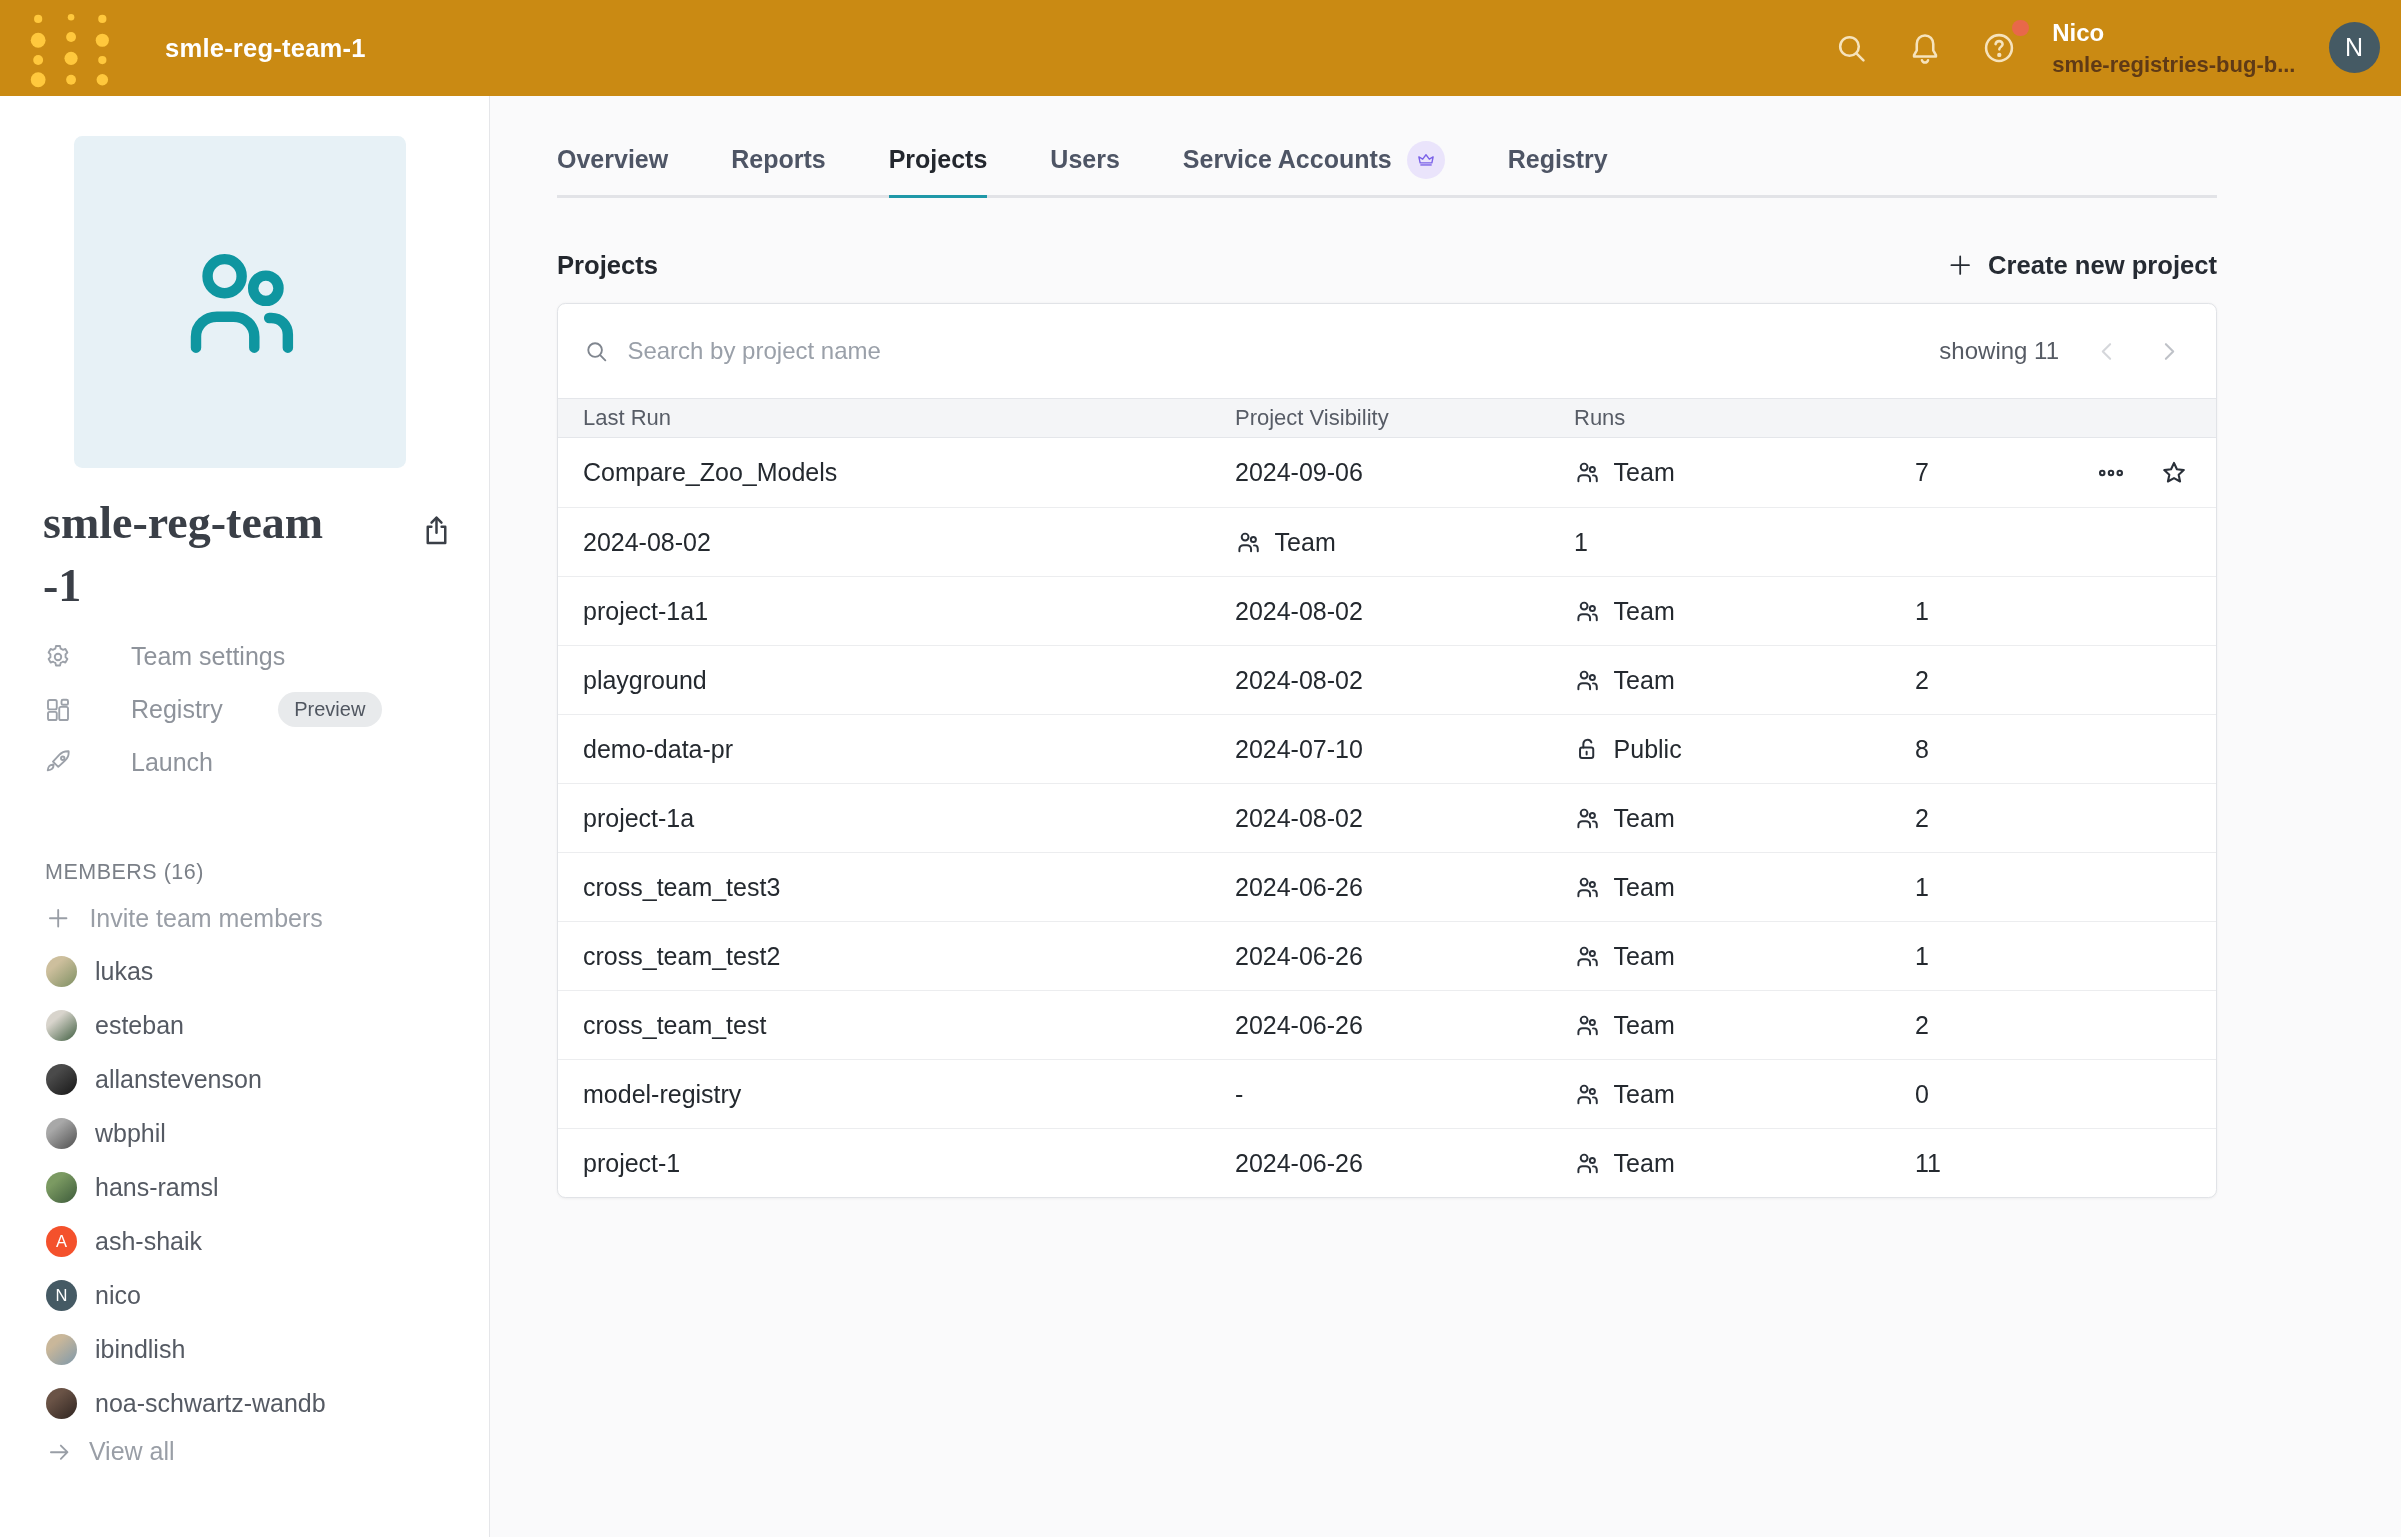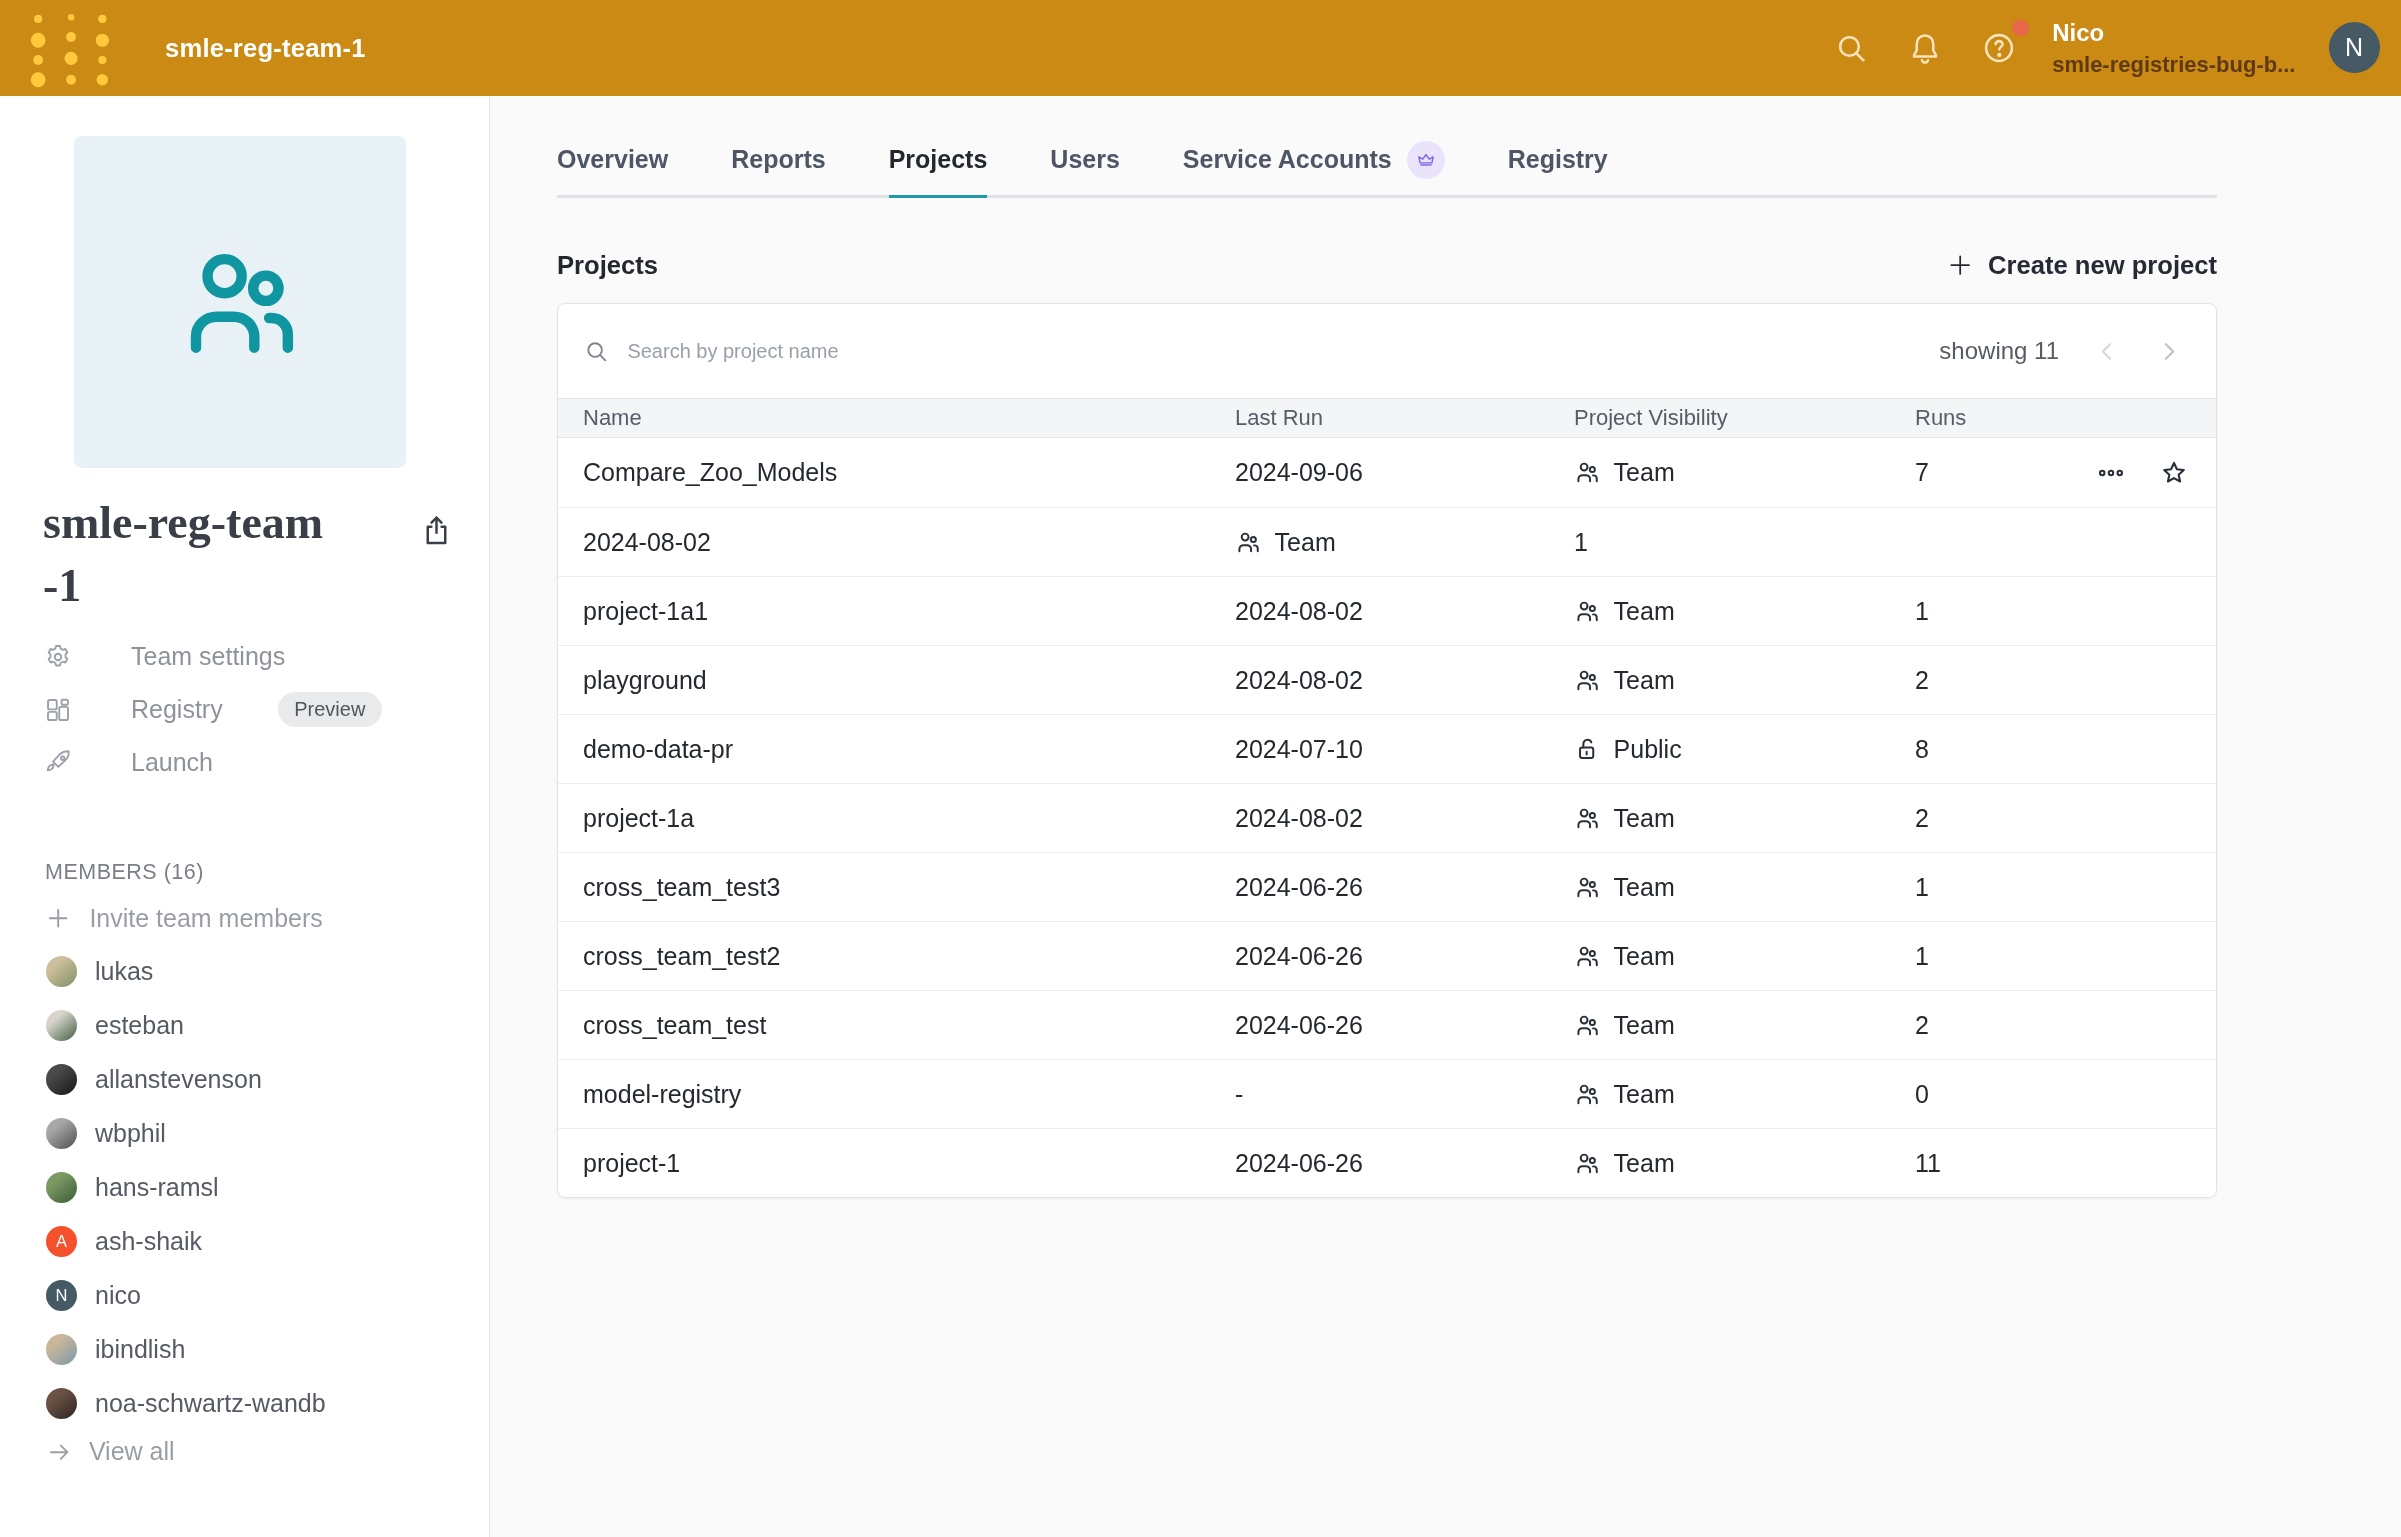--- a/index.html
+++ b/index.html
@@ -107,21 +107,21 @@
 
   .card{
     width:1660px;margin-top:23px;background:#FFFFFF;
     border:0.8px solid #E1E3E7;border-radius:8.3px;
     box-shadow:0 0.8px 2.5px rgba(0,0,0,.05);overflow:hidden;
   }
   .search-row{height:94px;display:flex;align-items:center;padding:0 25px;}
   .search-row .sicon{color:#80868F;margin-right:18px;}
   .search-row .sicon svg{width:26.4px;height:26.4px;}
   .search-input{
-    flex:1;border:none;outline:none;font-family:inherit;font-size:20px;color:var(--ink);background:transparent;
+    flex:1;border:none;outline:none;font-family:inherit;font-size:24px;color:var(--ink);background:transparent;
   }
   .search-input::placeholder{color:#9AA0A9;}
   .showing{font-size:24px;color:#565B64;margin-right:36px;}
   .pager{display:flex;align-items:center;gap:36px;margin-right:10px;}
   .pager .chev{cursor:pointer;}
   .pager .chev svg{width:25px;height:25px;}
   .chev.prev{color:#D5D7DB;}
   .chev.next{color:#BFC2C8;}
 
   .thead{
@@ -393,21 +393,20 @@
         </span>
         <span class="chev next">
           <svg viewBox="0 0 24 24" fill="none" stroke="currentColor" stroke-width="2" stroke-linecap="round" stroke-linejoin="round">
             <polyline points="9.5,5 16.5,12 9.5,19"></polyline>
           </svg>
         </span>
       </span>
     </div>
 
     <div class="thead">
-      <span>Name</span>
       <span>Last Run</span>
       <span>Project Visibility</span>
       <span>Runs</span>
     </div>
 
     <div id="table-body">
   <div class="trow show-actions">
     <span class="cell-name">Compare_Zoo_Models</span>
     <span class="cell-lastrun">2024-09-06</span>
     <span class="cell-vis">

